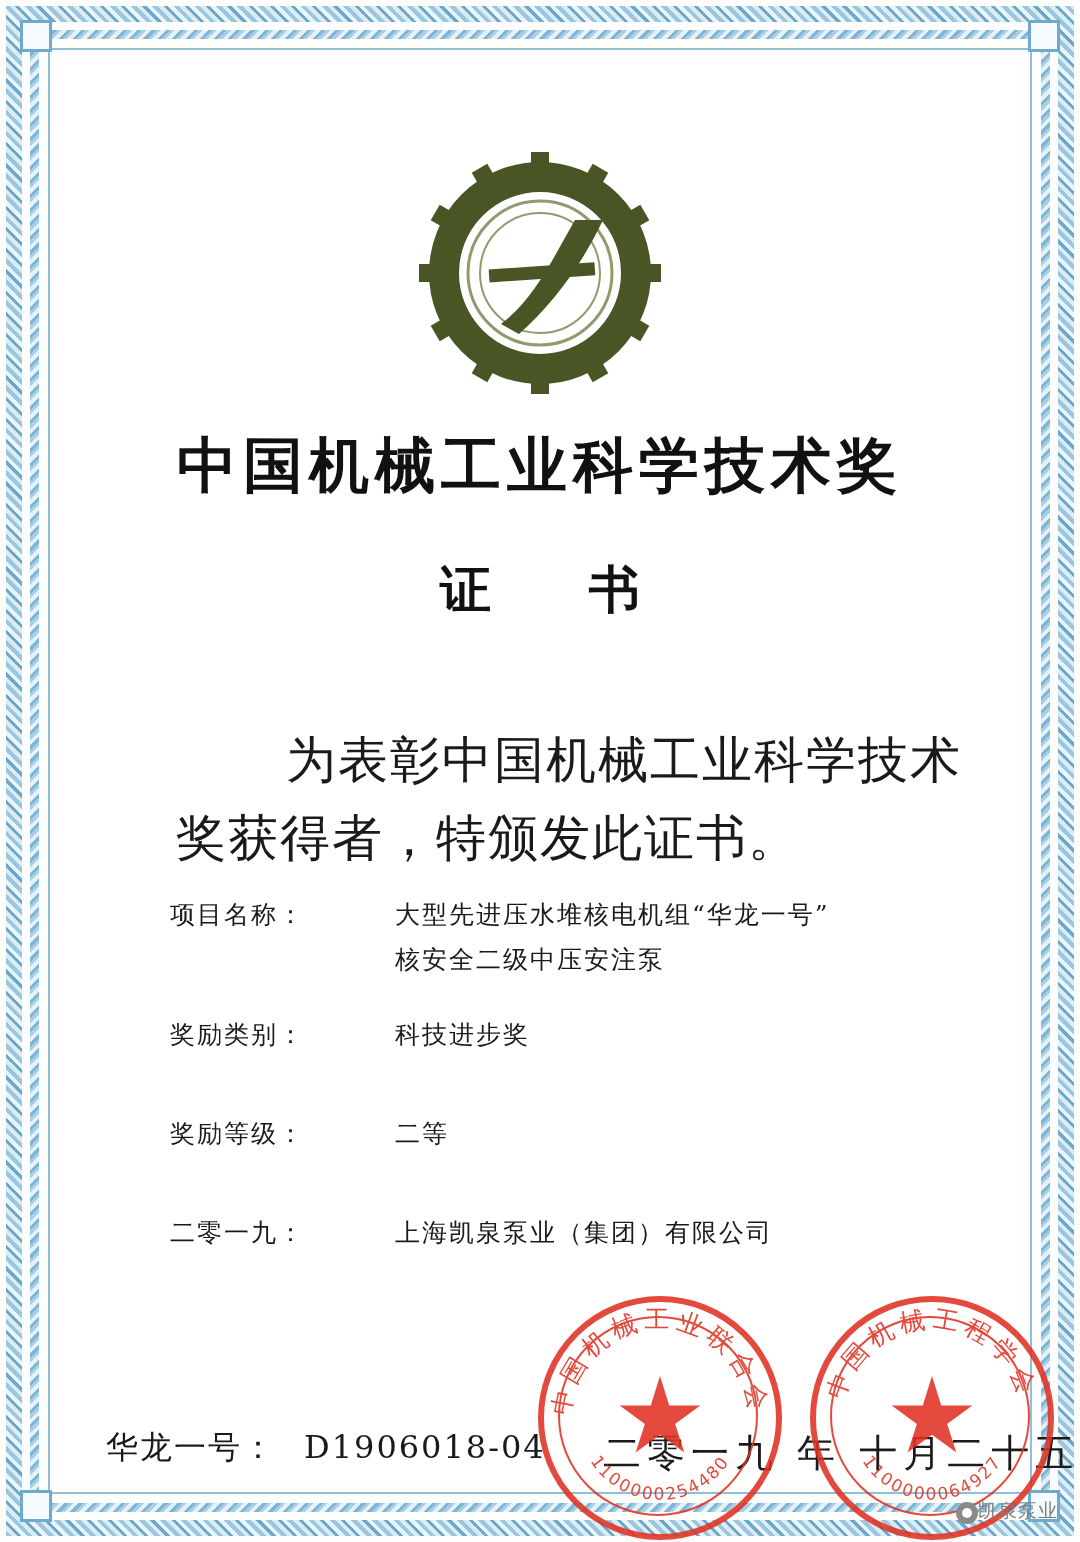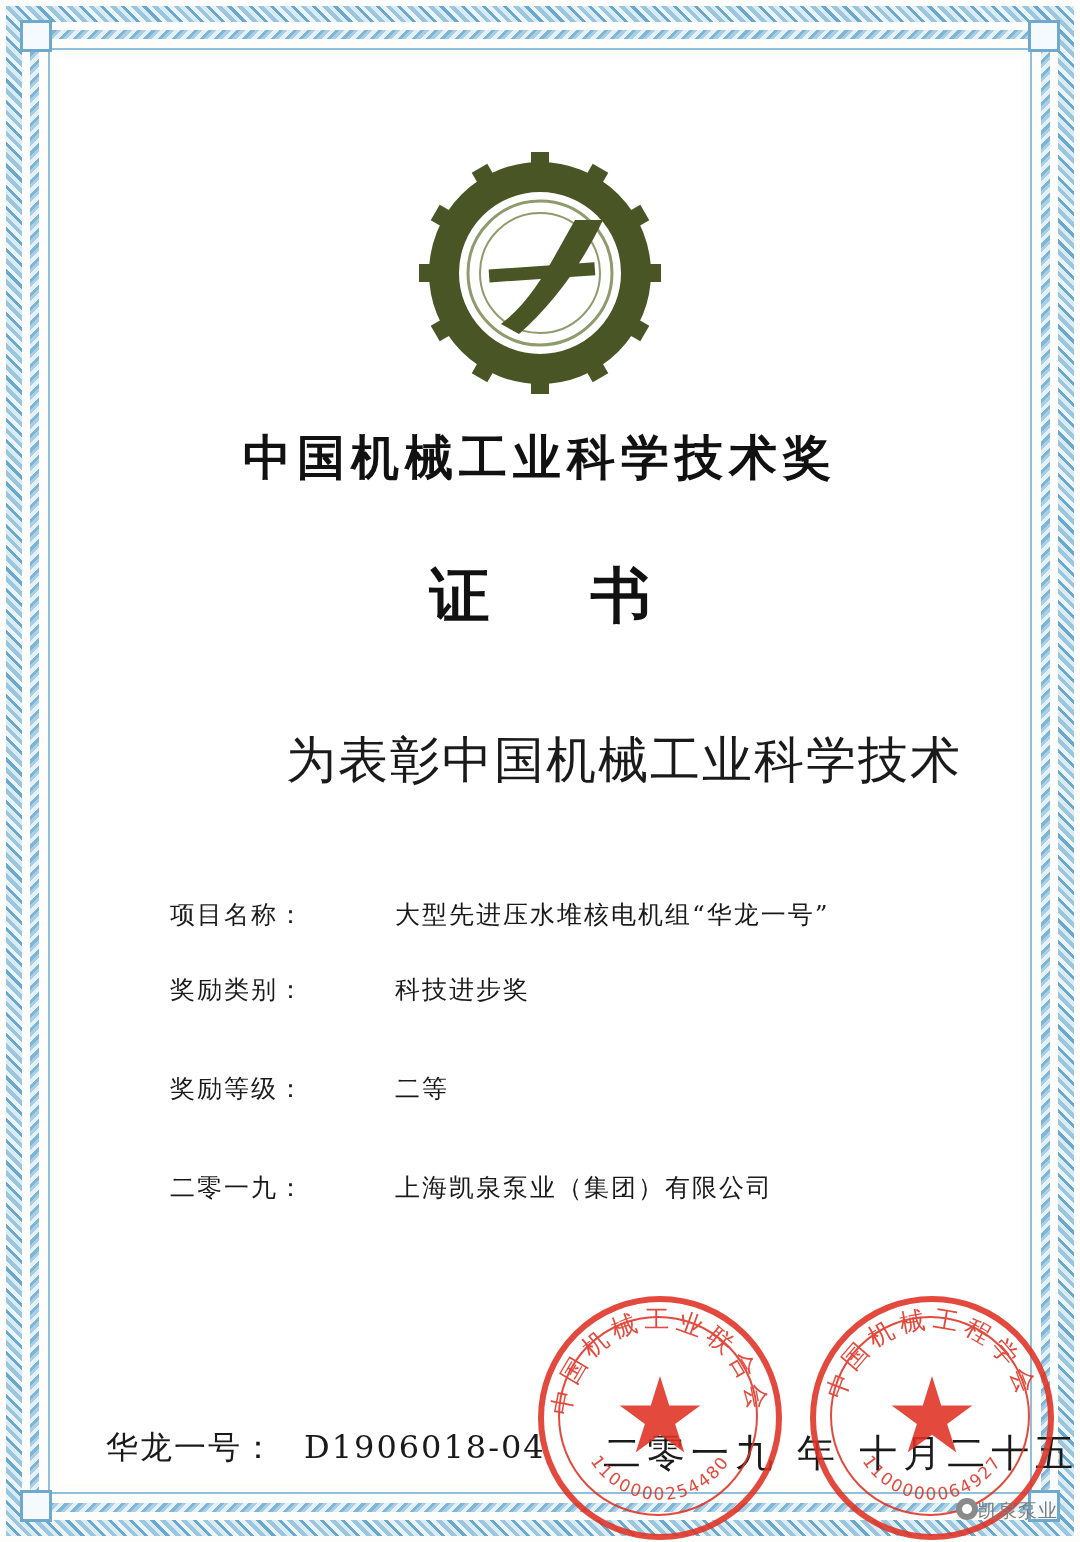--- a/index.html
+++ b/index.html
@@ -89,32 +89,32 @@
     width: 250px;
     height: 250px;
   }
 
   
   .title-main {
     position: absolute;
     top: 368px;
     left: 0; right: 0;
     text-align: center;
-    font-size: 48px;
+    font-size: 60px;
     letter-spacing: 6px;
     font-weight: 700;
     color: #111;
     font-family: "DejaVu Serif", "Liberation Serif", serif;
   }
   .title-sub {
     position: absolute;
     top: 498px;
     left: 0; right: 0;
     text-align: center;
-    font-size: 60px;
+    font-size: 51px;
     letter-spacing: 40px;
     text-indent: 40px;
     font-weight: 700;
     color: #111;
   }
 
   
   .statement {
     position: absolute;
     top: 664px;
@@ -214,21 +214,21 @@
     border-radius: 50%;
     border: 2px solid #e03123;
   }
 
   
   .footer-brand {
     position: absolute;
     right: 22px;
     bottom: 18px;
     display: flex;
-    align-items: flex-start;
+    align-items: flex-end;
     gap: 0;
     color: #7d7d7d;
     font-size: 19px;
     font-family: Liberation Mono, monospace;
     letter-spacing: 1px;
   }
   .brand-dot {
     width: 22px; height: 22px;
     border-radius: 50%;
     background: #8a8a8a;
@@ -291,28 +291,30 @@
         <rect x="74" y="118" width="106" height="13" fill="#4a5526" transform="rotate(-4 125 125)"></rect>
       </svg>
     </div>
 
     <div class="title-main">中国机械工业科学技术奖</div>
 
     <div class="title-sub">证 书</div>
 
     <div class="statement">
       <span class="line1">为表彰中国机械工业科学技术</span>
+      <span class="line2">奖获得者，特颁发此证书。</span>
     </div>
 
     <div class="fields">
 
       <div class="field-row">
         <div class="field-label">项目名称：</div>
         <div class="field-value">
           <span>大型先进压水堆核电机组“华龙一号”</span>
+          <span class="cont">核安全二级中压安注泵</span>
         </div>
       </div>
 
       <div class="gap-sm"></div>
 
       <div class="field-row">
         <div class="field-label">奖励类别：</div>
         <div class="field-value">科技进步奖</div>
       </div>
 

